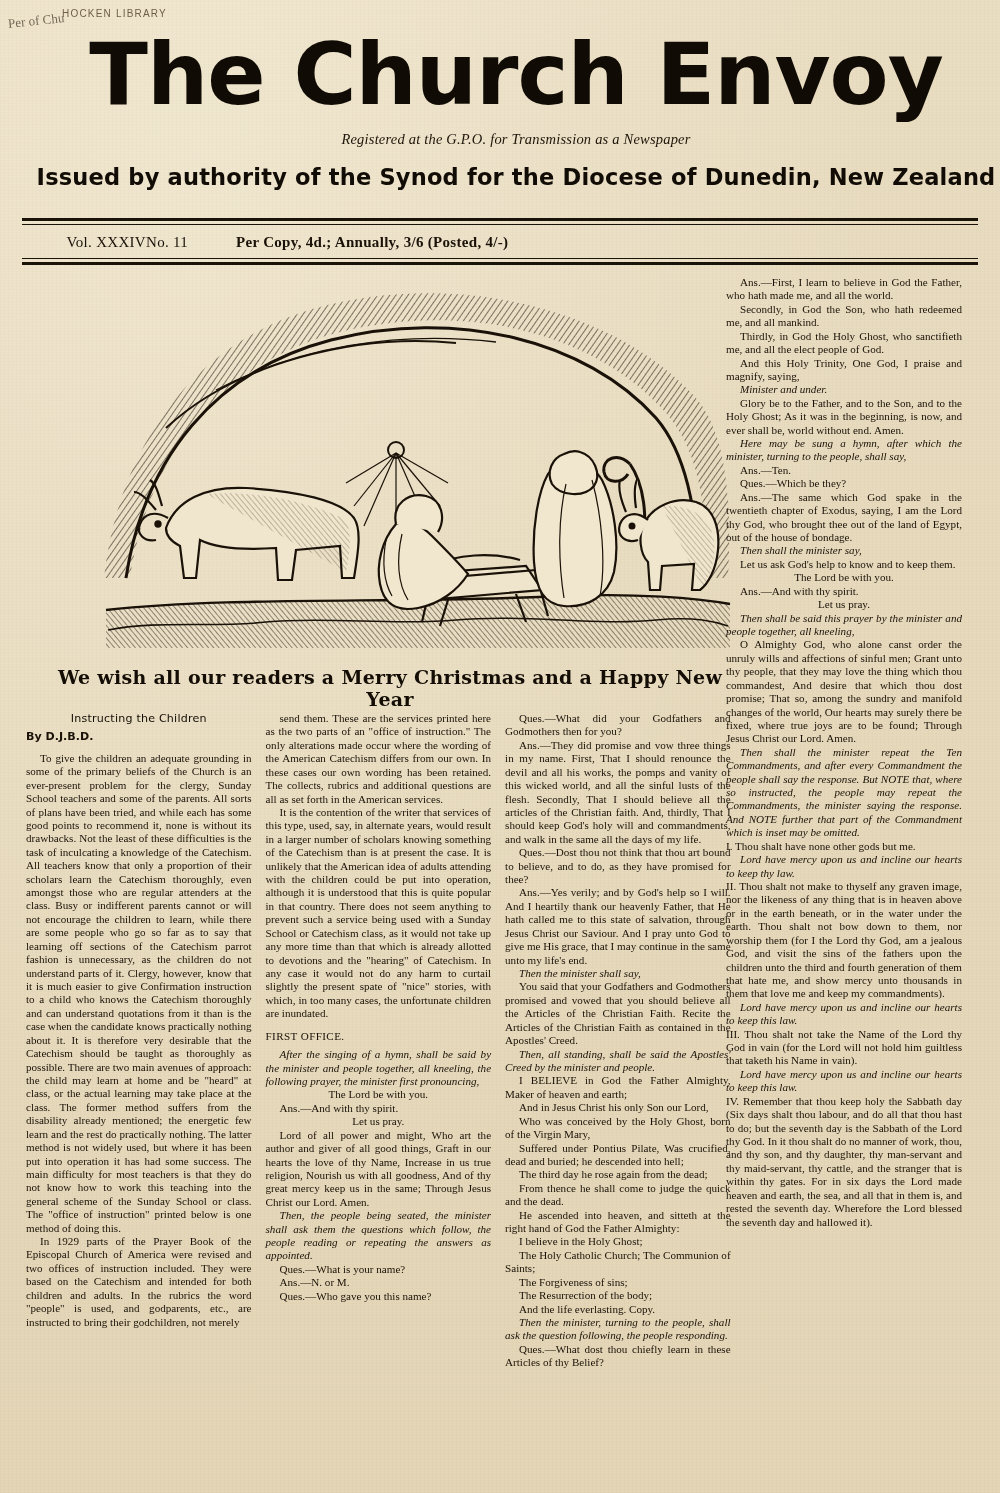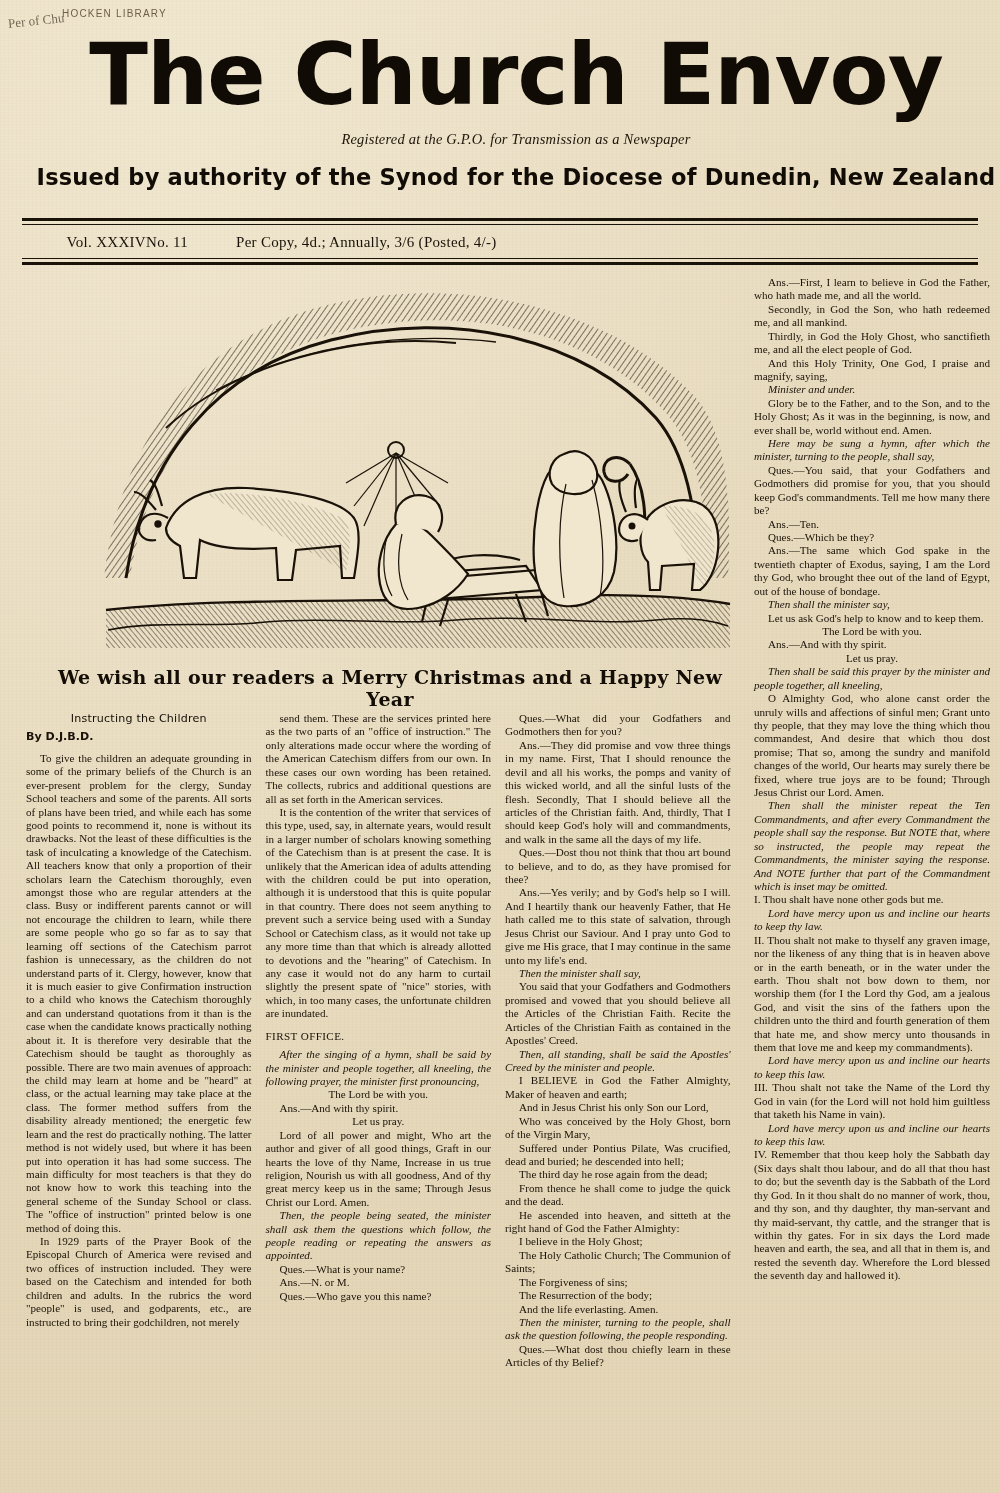--- a/index.html
+++ b/index.html
@@ -68,21 +68,21 @@
   .rule-thick { border-top:3px solid #1a1309; }
   .rule-thin { border-top:1px solid #1a1309; }
   .issueline {
     position:absolute; left:26px; right:26px; top:234px;
     display:flex; align-items:baseline;
     font-size:15px; letter-spacing:.3px;
   }
   .issueline .vol { width:120px;text-align:right; }
   .issueline .no { width:90px; }
   .issueline .date { flex:1; text-align:center; letter-spacing:.8px; }
-  .issueline .price { text-align:right; white-space:nowrap; }
+  .issueline .price { text-align:right; white-space:nowrap;font-weight:bold; }
 
   .art {
     position:absolute; left:96px; top:278px; width:640px; height:380px;
   }
   .art svg { display:block; width:100%; height:100%; }
 
   .greeting {
     position:absolute; left:40px; top:666px; width:700px;
     text-align:center;
     font-family:"DejaVu Serif", serif;
@@ -124,21 +124,21 @@
   .subhead {
     text-align:center;
     font-size:12.5px;
     letter-spacing:.4px;
     margin:9px 0 5px 0 !important;
   }
   .indent { text-indent:14px; }
   .ital { font-style:italic; }
   .center { text-align:center !important; }
   .topright {
-    position:absolute; right:10px; top:276px; width:236px;
+    position:absolute; right:38px; top:276px; width:236px;
   }
   .topright p {
     font-size:11.1px; line-height:1.21; text-align:justify; margin:0;
   }
 </style>
 </head>
 <body>
 
 <div class="page">
   <div class="grain"></div>
@@ -244,21 +244,20 @@
   <div class="greeting">We wish all our readers a Merry Christmas and a Happy New Year</div>
 
   <div class="topright">
     <p class="indent">Ans.—First, I learn to believe in God the Father, who hath made me, and all the world.</p>
     <p class="indent">Secondly, in God the Son, who hath redeemed me, and all mankind.</p>
     <p class="indent">Thirdly, in God the Holy Ghost, who sanctifieth me, and all the elect people of God.</p>
     <p class="indent">And this Holy Trinity, One God, I praise and magnify, saying,</p>
     <p class="ital indent">Minister and under.</p>
     <p class="indent">Glory be to the Father, and to the Son, and to the Holy Ghost; As it was in the beginning, is now, and ever shall be, world without end. Amen.</p>
     <p class="ital indent">Here may be sung a hymn, after which the minister, turning to the people, shall say,</p>
-    <p class="indent">Ques.—You said, that your Godfathers and Godmothers did promise for you, that you should keep God's commandments. Tell me how many there be?</p>
     <p class="indent">Ans.—Ten.</p>
     <p class="indent">Ques.—Which be they?</p>
     <p class="indent">Ans.—The same which God spake in the twentieth chapter of Exodus, saying, I am the Lord thy God, who brought thee out of the land of Egypt, out of the house of bondage.</p>
     <p class="ital indent">Then shall the minister say,</p>
     <p class="indent">Let us ask God's help to know and to keep them.</p>
     <p class="center">The Lord be with you.</p>
     <p class="indent">Ans.—And with thy spirit.</p>
     <p class="center">Let us pray.</p>
     <p class="ital indent">Then shall be said this prayer by the minister and people together, all kneeling,</p>
     <p class="indent">O Almighty God, who alone canst order the unruly wills and affections of sinful men; Grant unto thy people, that they may love the thing which thou commandest, And desire that which thou dost promise; That so, among the sundry and manifold changes of the world, Our hearts may surely there be fixed, where true joys are to be found; Through Jesus Christ our Lord. Amen.</p>
@@ -308,20 +307,20 @@
       <p class="indent">And in Jesus Christ his only Son our Lord,</p>
       <p class="indent">Who was conceived by the Holy Ghost, born of the Virgin Mary,</p>
       <p class="indent">Suffered under Pontius Pilate, Was crucified, dead and buried; he descended into hell;</p>
       <p class="indent">The third day he rose again from the dead;</p>
       <p class="indent">From thence he shall come to judge the quick and the dead.</p>
       <p class="indent">He ascended into heaven, and sitteth at the right hand of God the Father Almighty:</p>
       <p class="indent">I believe in the Holy Ghost;</p>
       <p class="indent">The Holy Catholic Church; The Communion of Saints;</p>
       <p class="indent">The Forgiveness of sins;</p>
       <p class="indent">The Resurrection of the body;</p>
-      <p class="indent">And the life everlasting. Amen.</p>
+      <p class="indent">And the life everlasting. Copy.</p>
       <p class="ital indent">Then the minister, turning to the people, shall ask the question following, the people responding.</p>
       <p class="indent">Ques.—What dost thou chiefly learn in these Articles of thy Belief?</p>
     </div>
 
     <div class="col c4"></div>
   </div>
 </div>
 
 </body></html>

